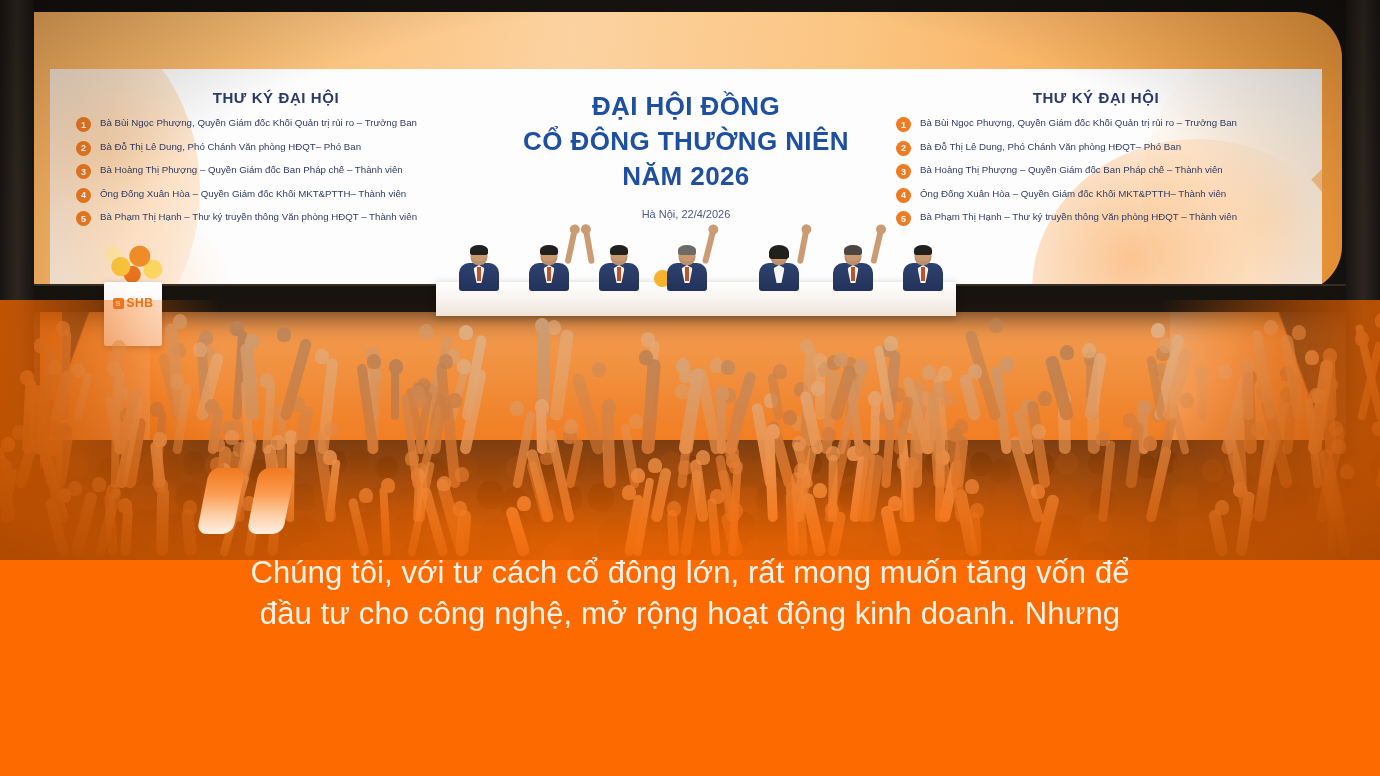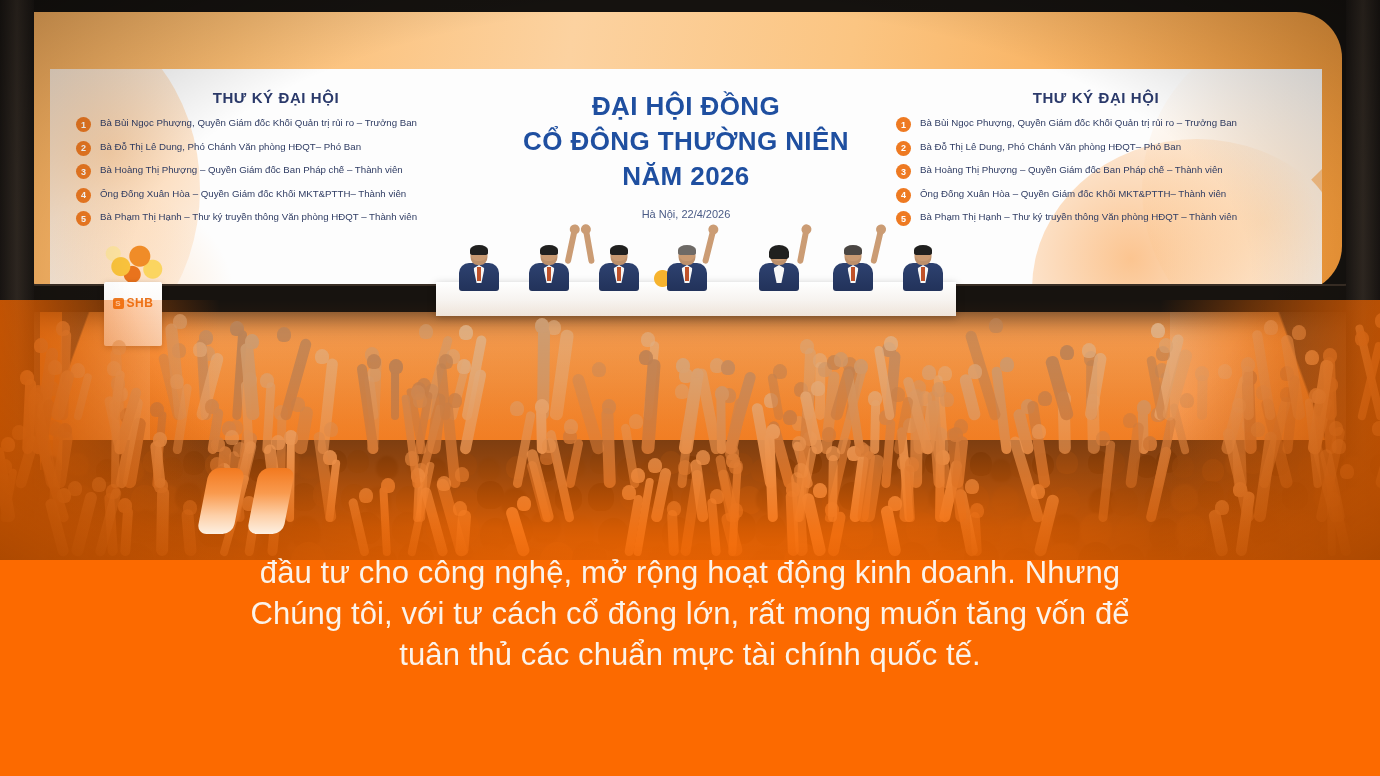--- a/index.html
+++ b/index.html
@@ -979,18 +979,17 @@
   </div>
 
   <div id="band"></div>
 
   <div id="quote-mark">
     <span class="qbar" id="qbar1"></span>
     <span class="qbar" id="qbar2"></span>
   </div>
 
   <div id="quote">
+    <div class="qline">Chúng tôi, với tư cách cổ đông lớn, rất mong muốn tăng vốn để</div>
     <div class="qline">đầu tư cho công nghệ, mở rộng hoạt động kinh doanh. Nhưng</div>
-    <div class="qline">Chúng tôi, với tư cách cổ đông lớn, rất mong muốn tăng vốn để</div>
-    <div class="qline">tuân thủ các chuẩn mực tài chính quốc tế.</div>
   </div>
 
 </div>
 
 </body></html>

